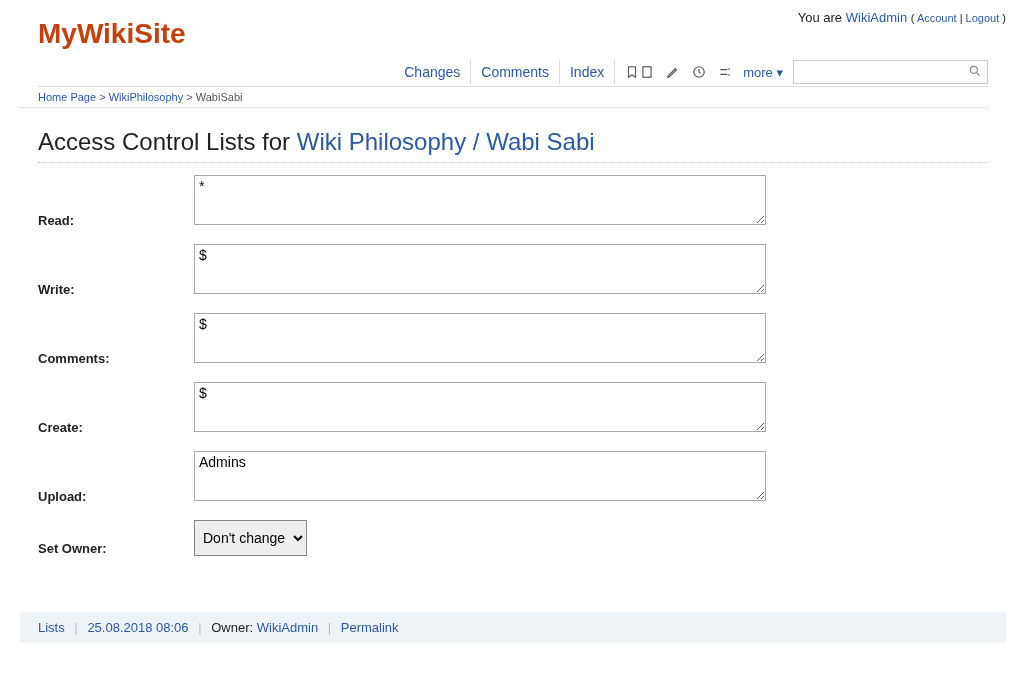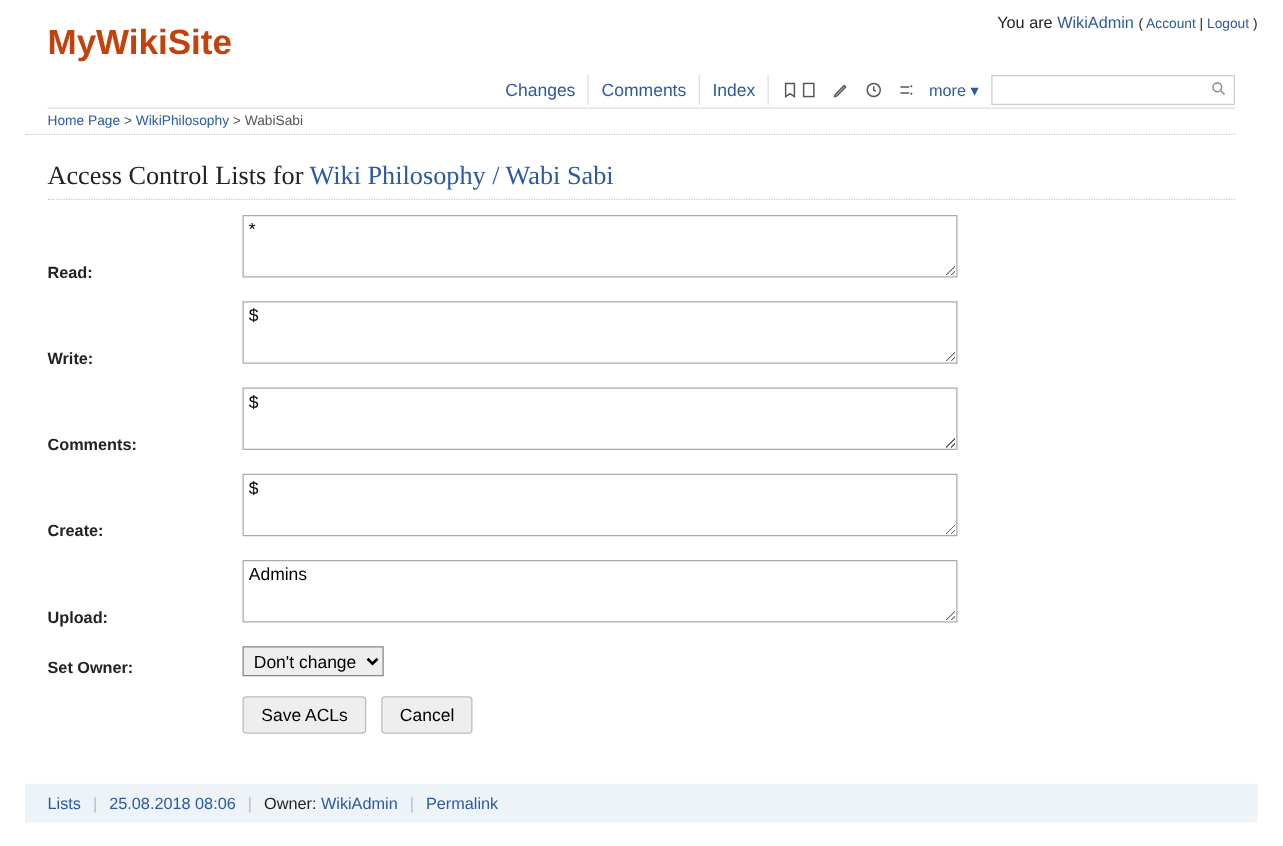--- a/index.html
+++ b/index.html
@@ -26,31 +26,31 @@
     .search-box input { width: 195px; height: 24px; border: 1px solid #ccc; padding: 2px 24px 2px 6px; font-size: 13px; }
     .search-box .search-icon { position: absolute; right: 6px; top: 4px; color: #888; }
     
     
     .breadcrumb { font-size: 11px; padding: 4px 0 4px 18px; border-bottom: 1px dotted #ccc; margin-right: 18px;}
     .breadcrumb span { color: #555; }
     .breadcrumb a { color: #2c5aa0; text-align: center; }
     
     
     .main { padding: 20px 18px 20px 18px; }
-    .page-title { font-size: 21px; font-weight: normal; margin-bottom: 6px; font-family: Liberation Serif, serif; }
+    .page-title { font-size: 24px; font-weight: normal; margin-bottom: 6px; }
     .page-title a { color: #2c5aa0; }
     .title-underline { border-bottom: 1px dotted #ccc; margin-bottom: 12px; }
     
     .cluster-row { display: flex; align-items: center; gap: 8px; margin-bottom: 10px; margin-left: 6px;}
     .cluster-row input[type=checkbox] { width: 18px; height: 18px; }
     
     .form-row { display: flex; align-items: flex-end; margin-bottom: 16px; }
     .form-label { width: 156px; font-weight: bold; padding-top: 2px; }
     .form-control textarea { width: 572px; height: 50px; border: 1px solid #aaa; padding: 2px 4px; font-family: Arial; font-size: 14px; resize: both; }
-    .form-control select { border: 1px solid #888; padding: 2px 4px; font-size: 14px; background: #eee; height: 24px; }
+    .form-control select { border: 1px solid #888; padding: 2px 4px; font-size: 14px; background: #eee; height: 36px; }
     
     .button-row { margin-left: 156px; }
     .btn { background: #eee; border: 1px solid #bbb; border-radius: 3px; padding: 6px 14px; font-size: 14px; cursor: pointer; margin-right: 8px; }
     
     
     .footer-bar { background: #eef3f8; padding: 8px 18px; margin-top: 20px; font-size: 13px; }
     .footer-bar .sep { color: #bbb; margin: 0 6px; }
     
     svg { width: 14px; height: 14px; }
   </style>
@@ -151,24 +151,20 @@
 
   <div class="form-row">
     <div class="form-label">Set Owner:</div>
     <div class="form-control">
       <select>
         <option>Don't change</option>
       </select>
     </div>
   </div>
 
-  <div class="button-row">
-    <button class="btn">Save ACLs</button>
-    <button class="btn">Cancel</button>
-  </div>
 </div>
 
 <div class="footer-bar">
   <a href="#">Lists</a>
   <span class="sep">|</span>
   <a href="#">25.08.2018 08:06</a>
   <span class="sep">|</span>
   <span>Owner: </span><a href="#">WikiAdmin</a>
   <span class="sep">|</span>
   <a href="#">Permalink</a>

